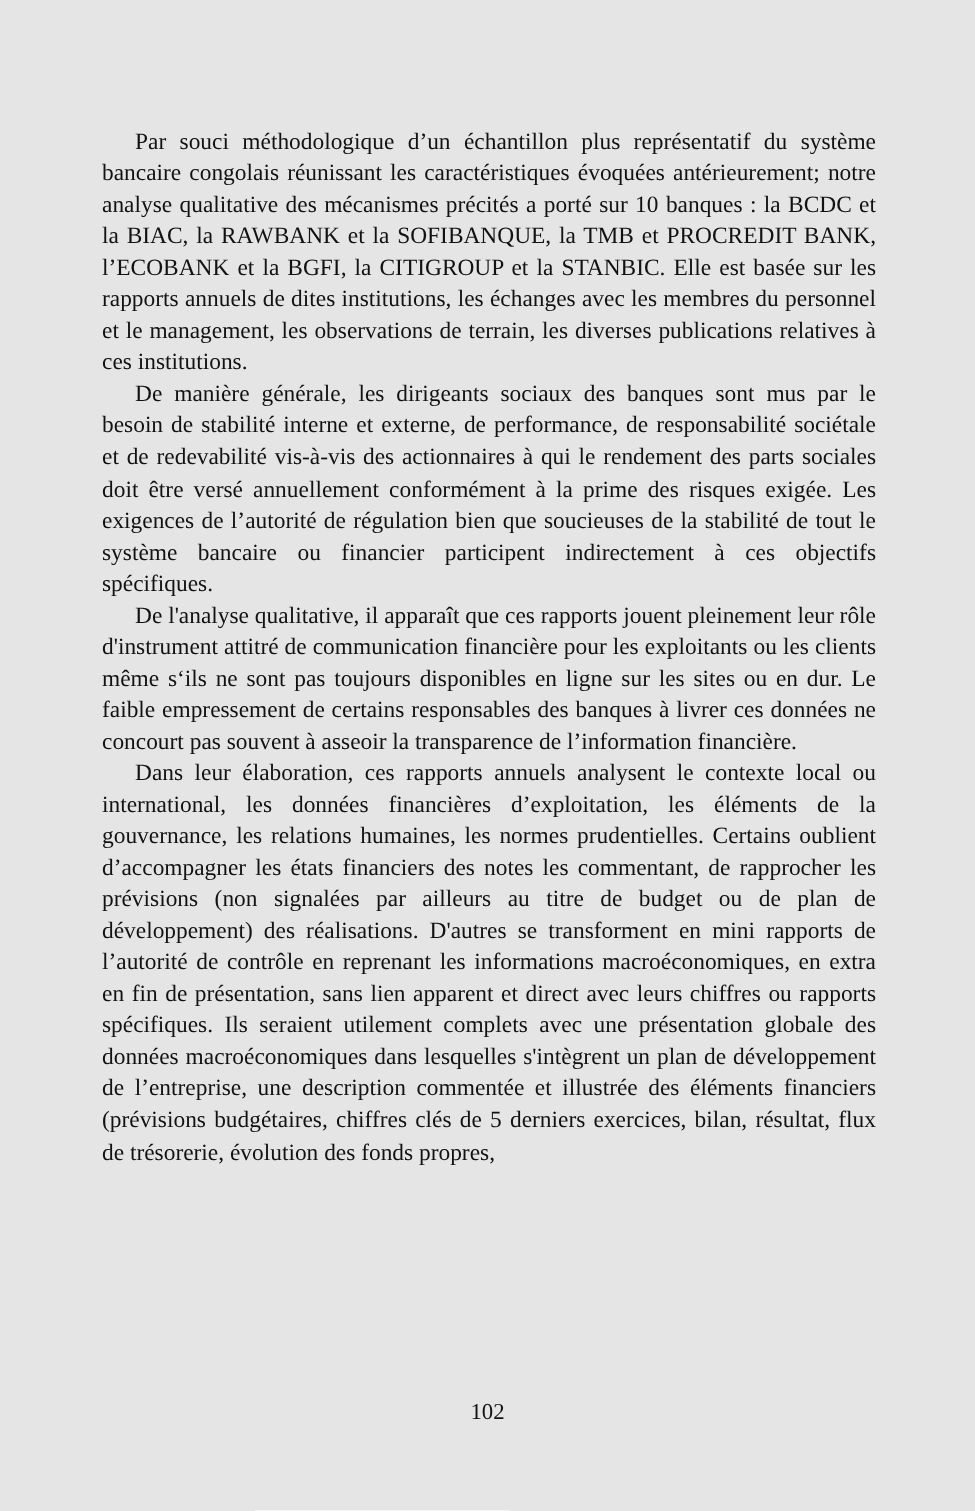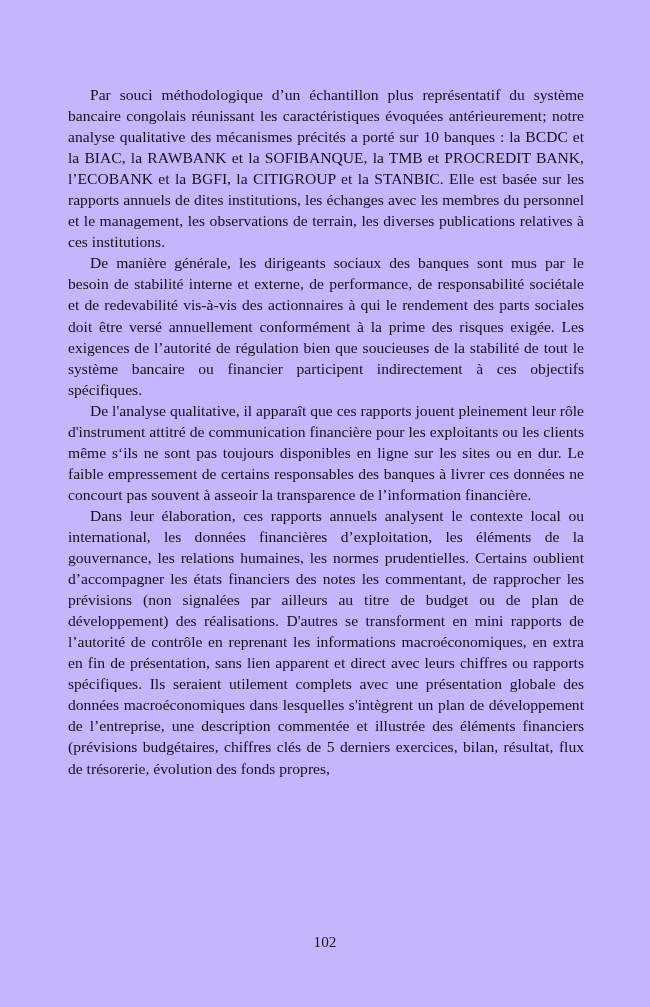--- a/index.html
+++ b/index.html
@@ -4,21 +4,21 @@
 <style>
   html, body {
     margin: 0;
     padding: 0;
     background: #ffffff;
   }
   .page {
     position: relative;
     width: 650px;
     height: 1007px;
-    background: #c4b5fd;
+    background: #e5e5e5;
     overflow: hidden;
     font-family: "Liberation Serif", "DejaVu Serif", serif;
     color: #101010;
   }
   .text-block {
     position: absolute;
     left: 68px;
     top: 84px;
     width: 516px;
     text-align: justify;

